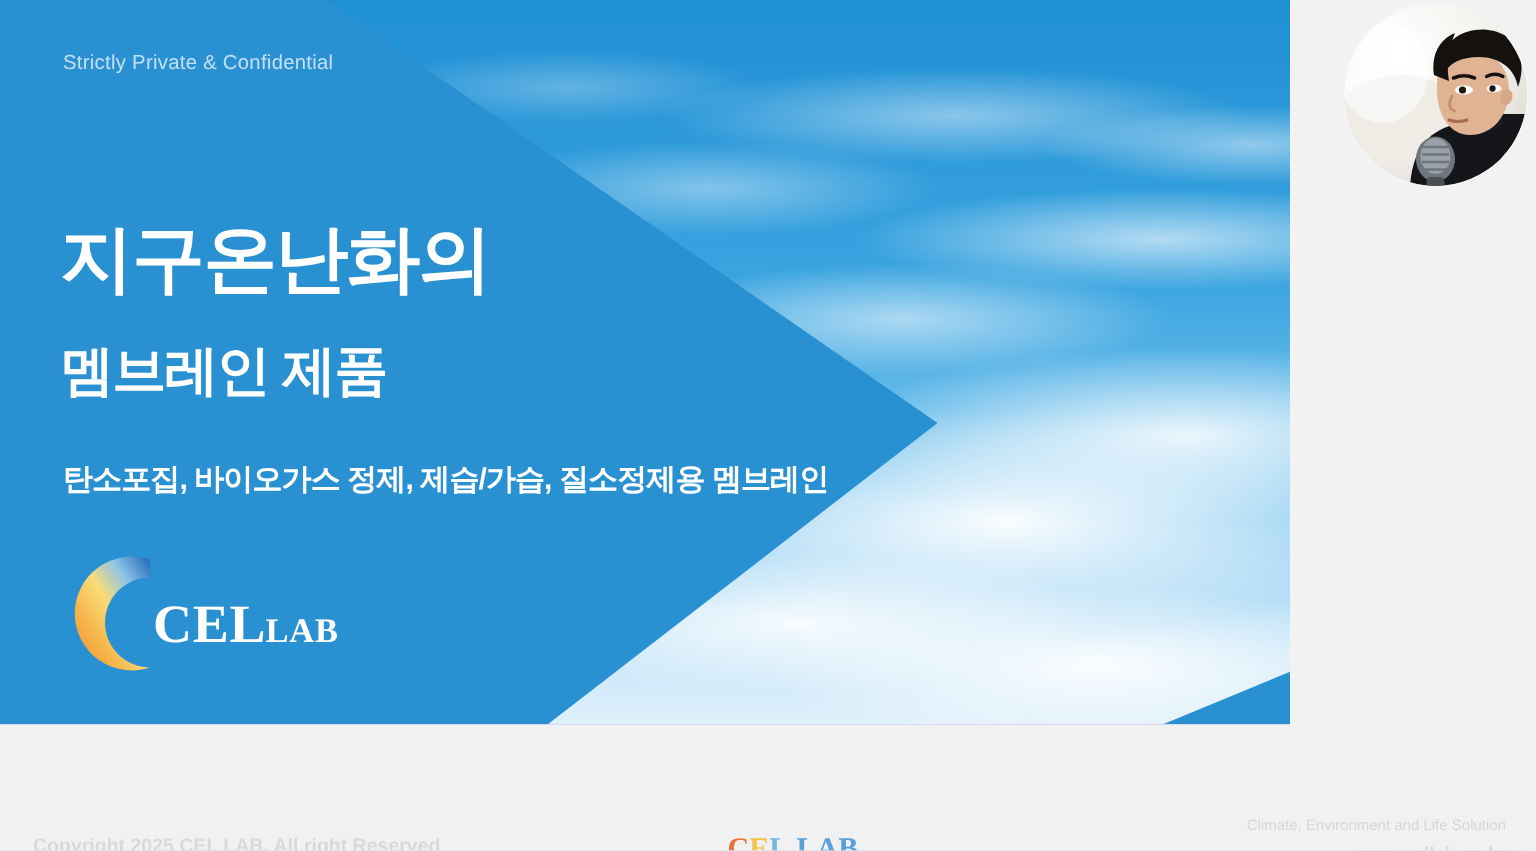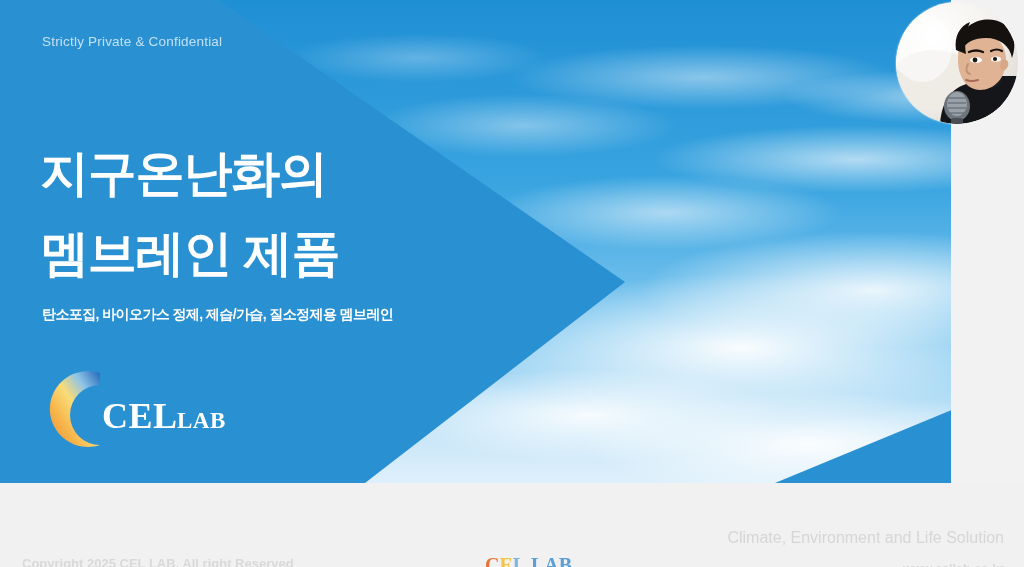--- a/index.html
+++ b/index.html
@@ -20,21 +20,21 @@
     height: 567px;
     overflow: hidden;
     background: #f2f2f2;
   }
 
   
   .slide {
     position: absolute;
     left: 0;
     top: 0;
-    width: 951px;
+    width: 860px;
     height: 483px;
     overflow: hidden;
     background: #8b5cf6;
   }
 
   
   .sky {
     position: absolute;
     inset: 0;
     background:
@@ -93,32 +93,32 @@
     font-weight: 700;
     color: #ffffff;
     letter-spacing: -1.2px;
     white-space: nowrap;
     line-height: 1.05;
   }
   .title-2 {
     position: absolute;
     left: 40px;
     top: 228px;
-    font-size: 49px;
+    font-size: 36px;
     font-weight: 700;
     color: #ffffff;
     letter-spacing: -1.2px;
     white-space: nowrap;
     line-height: 1.05;
   }
   .subtitle {
     position: absolute;
     left: 42px;
     top: 306px;
-    font-size: 14px;
+    font-size: 20px;
     font-weight: 600;
     color: #ffffff;
     letter-spacing: -0.6px;
     white-space: nowrap;
   }
 
   
   .slide-logo {
     position: absolute;
     left: 40px;
@@ -150,22 +150,22 @@
   .footer-logo {
     position: absolute;
     left: 485px;
     top: 552px;
     width: 120px;
     height: 26px;
   }
   .tagline {
     position: absolute;
     right: 20px;
-    top: 529px;
-    font-size: 16px;
+    top: 545px;
+    font-size: 10px;
     color: #d6d6d6;
     white-space: nowrap;
     text-align: center;
   }
   .weburl {
     position: absolute;
     right: 20px;
     top: 562px;
     font-size: 12.5px;
     font-weight: 700;

